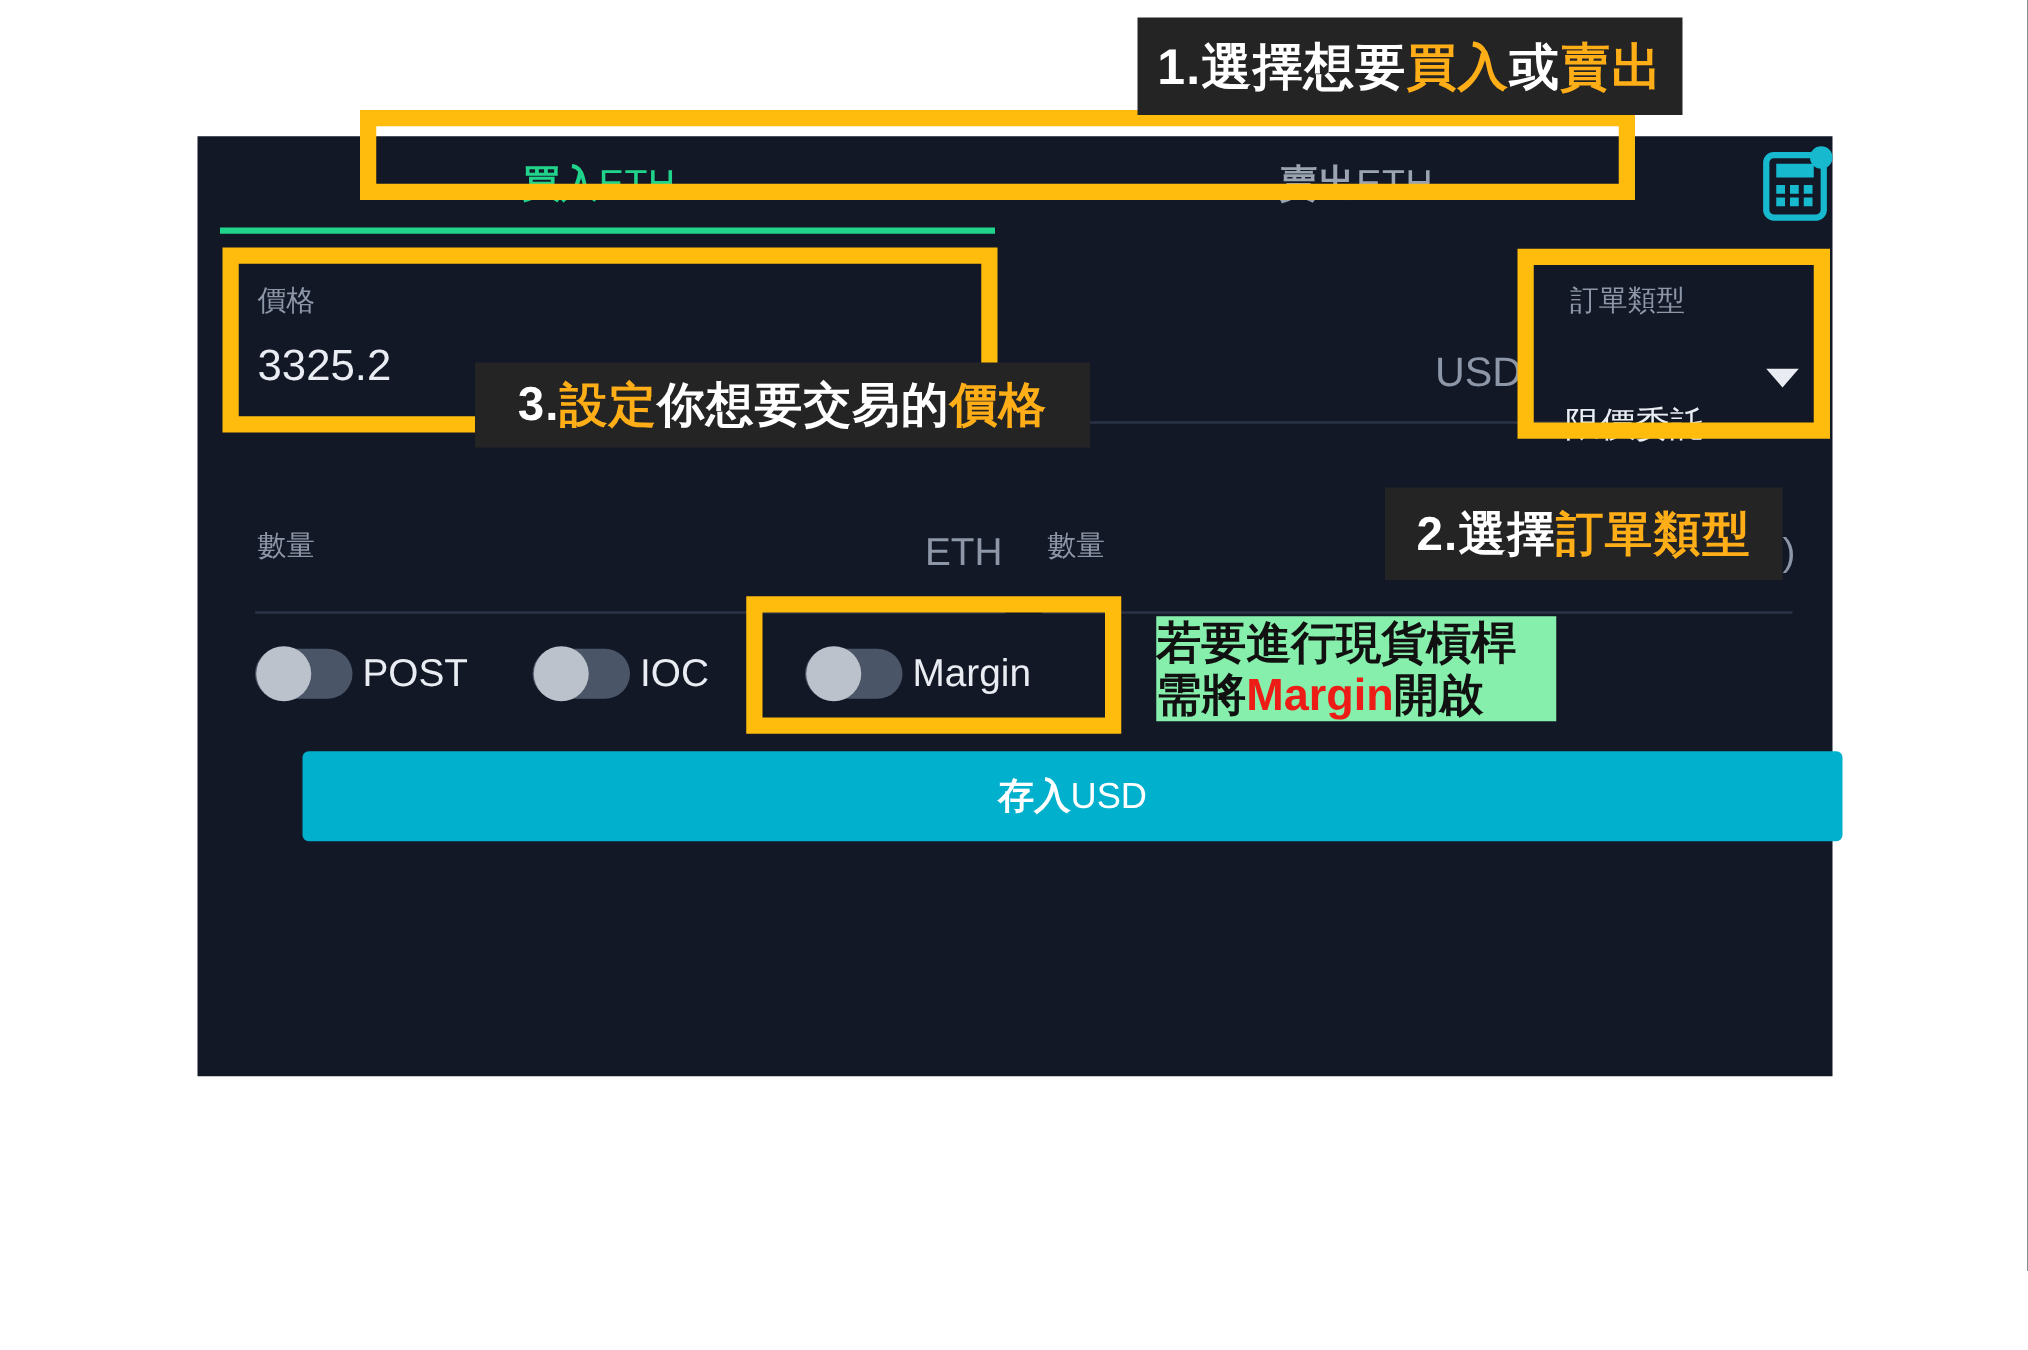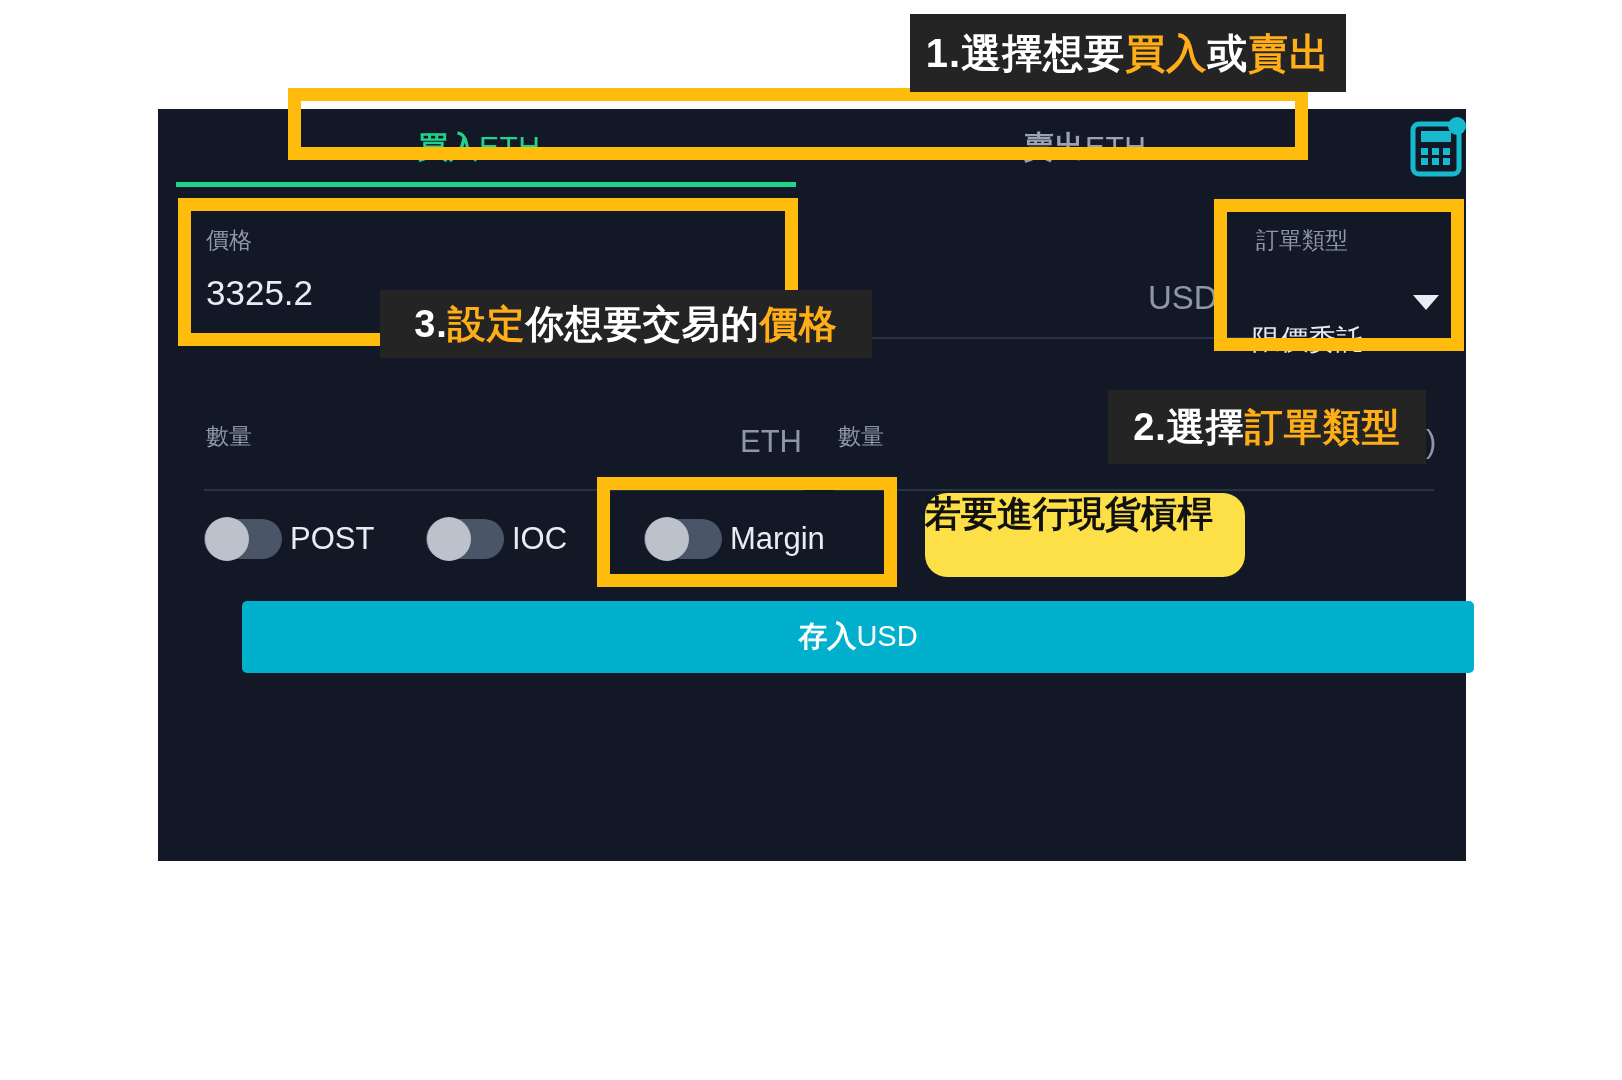--- a/index.html
+++ b/index.html
@@ -110,22 +110,22 @@
     letter-spacing:1px;
   }
   .note .hl{color:#FFAE17;}
   #note1{left:910px;top:14px;width:436px;height:78px;}
   #note3{left:380px;top:290px;width:492px;height:68px;font-size:38px;}
   #note2{left:1108px;top:390px;width:318px;height:74px;font-size:38px;}
 
   
   #note4{
     position:absolute;left:925px;top:493px;width:320px;height:84px;
-    background:#fde047;color:#111111;font-size:36px;font-weight:bold;
-    line-height:42px;letter-spacing:0px;white-space:nowrap;border-radius:22px;
+    background:#86efac;color:#111111;font-size:36px;font-weight:bold;
+    line-height:42px;letter-spacing:0px;white-space:nowrap;
   }
   #note4 .ln{display:block;height:42px;}
   #note4 .red{color:#ED1C16;}
 
   
   #footer{position:absolute;left:0;top:900px;width:1622px;height:130px;}
 </style>
 </head>
 <body>
 
@@ -218,20 +218,21 @@
     <span class="hl">價格</span>
 </div>
 
 <div class="note" id="note2">
   <span>2.選擇</span>
     <span class="hl">訂單類型</span>
 </div>
 
 <div id="note4">
   <span class="ln">若要進行現貨槓桿</span>
+  <span class="ln"><span>需將</span><span class="red">Margin</span><span>開啟</span></span>
 </div>
 
 <div id="footer">
   
   
   
   
   
   
 </div>

